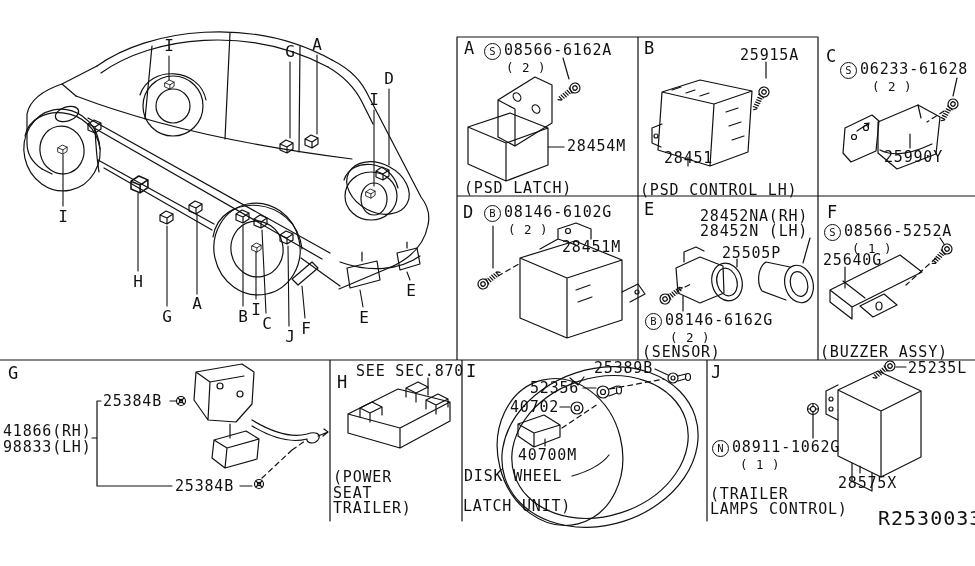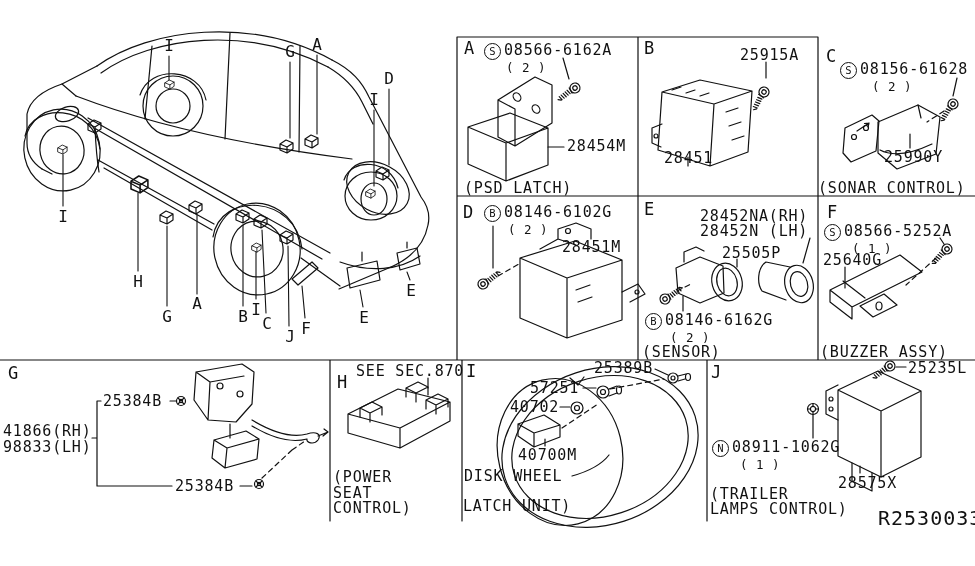--- a/index.html
+++ b/index.html
@@ -249,29 +249,29 @@
   <span class="circ">S</span>
   <span>08566-6162A</span>
 </div>
 <div class="lbl small" style="left:506px;top:60px">( 2 )</div>
 <div class="lbl" style="left:567px;top:139px">28454M</div>
 <div class="lbl" style="left:464px;top:181px">(PSD LATCH)</div>
 
 <div class="seclet" style="left:644px;top:40px">B</div>
 <div class="lbl" style="left:740px;top:48px">25915A</div>
 <div class="lbl" style="left:664px;top:151px">28451</div>
+<div class="lbl" style="left:640px;top:183px">(PSD CONTROL LH)</div>
 
 <div class="seclet" style="left:826px;top:48px">C</div>
 <div class="lbl row" style="left:840px;top:62px">
   <span class="circ">S</span>
-  <span>08156-61628</span>
+  <span>06233-61628</span>
 </div>
 <div class="lbl small" style="left:872px;top:79px">( 2 )</div>
 <div class="lbl" style="left:884px;top:150px">25990Y</div>
-<div class="lbl" style="left:818px;top:181px">(SONAR CONTROL)</div>
 
 <div class="seclet" style="left:463px;top:204px">D</div>
 <div class="lbl row" style="left:484px;top:205px">
   <span class="circ">B</span>
   <span>08146-6102G</span>
 </div>
 <div class="lbl small" style="left:508px;top:222px">( 2 )</div>
 <div class="lbl" style="left:562px;top:240px">28451M</div>
 
 <div class="seclet" style="left:644px;top:201px">E</div>
@@ -297,25 +297,25 @@
 <div class="seclet" style="left:8px;top:365px">G</div>
 <div class="lbl" style="left:103px;top:394px">25384B</div>
 <div class="lbl" style="left:3px;top:424px">41866(RH)</div>
 <div class="lbl" style="left:3px;top:440px">98833(LH)</div>
 <div class="lbl" style="left:175px;top:479px">25384B</div>
 
 <div class="seclet" style="left:337px;top:374px">H</div>
 <div class="lbl" style="left:356px;top:364px">SEE SEC.870</div>
 <div class="lbl" style="left:333px;top:470px">(POWER</div>
 <div class="lbl" style="left:333px;top:486px">SEAT</div>
-<div class="lbl" style="left:333px;top:501px">CONTROL)</div>
+<div class="lbl" style="left:333px;top:501px">TRAILER)</div>
 
 <div class="seclet" style="left:466px;top:363px">I</div>
 <div class="lbl" style="left:594px;top:361px">25389B</div>
-<div class="lbl" style="left:530px;top:381px">57251</div>
+<div class="lbl" style="left:530px;top:381px">52356</div>
 <div class="lbl" style="left:510px;top:400px">40702</div>
 <div class="lbl" style="left:518px;top:448px">40700M</div>
 <div class="lbl" style="left:464px;top:469px">DISK WHEEL</div>
 <div class="lbl" style="left:463px;top:499px">LATCH UNIT)</div>
 
 <div class="seclet" style="left:711px;top:364px">J</div>
 <div class="lbl" style="left:908px;top:361px">25235L</div>
 <div class="lbl row" style="left:712px;top:440px">
   <span class="circ">N</span>
   <span>08911-1062G</span>

